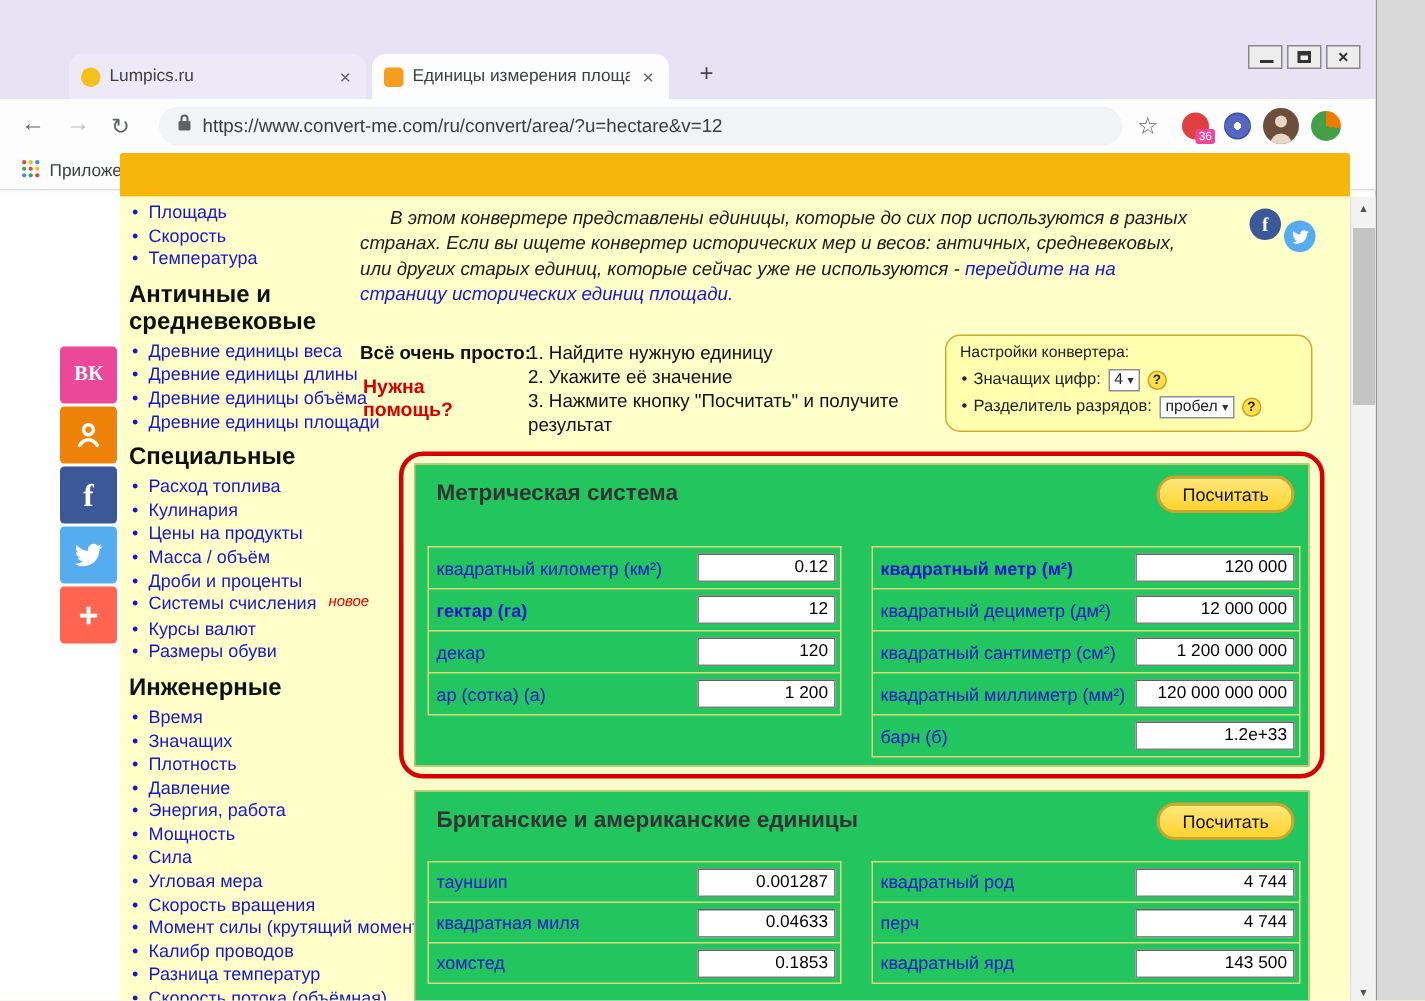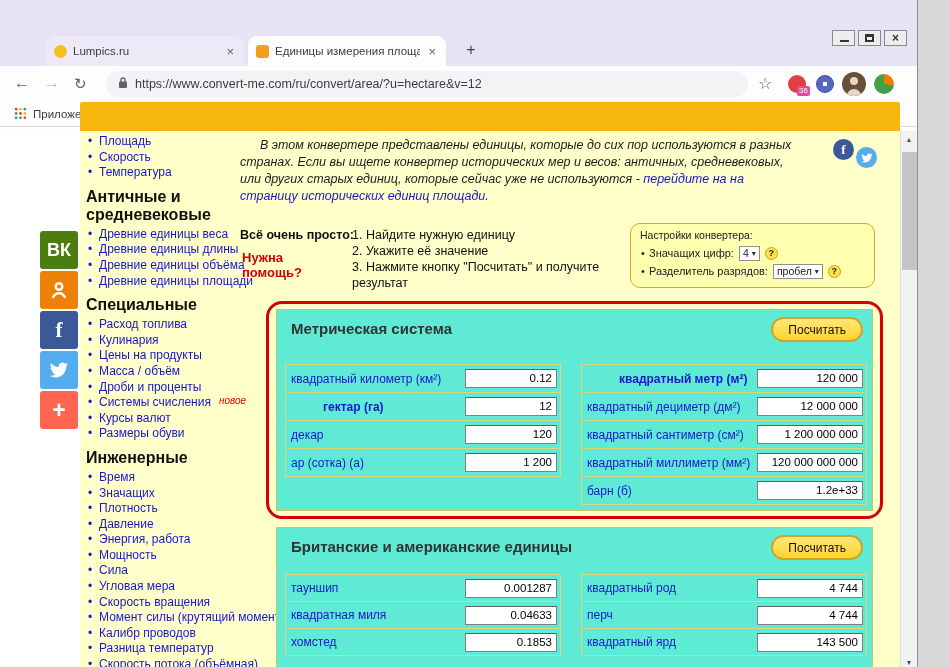--- a/index.html
+++ b/index.html
@@ -50,21 +50,21 @@
   .yellow{position:absolute;left:80px;top:0;width:820px;height:540px;background:#FFFFC9;}
 
   .sidebar{position:absolute;left:86px;top:3px;width:196px;z-index:2;}
   .sbl{position:relative;padding-left:13px;font-size:12px;line-height:15.6px;color:#1717CC;white-space:nowrap;cursor:pointer;}
   .sbl::before{content:"•";position:absolute;left:2px;color:#1717CC;}
   .sbh{font-size:16px;font-weight:bold;color:#101010;margin:7px 0 3px;}
   .newb{color:#E30000;font-size:10px;font-style:italic;margin-left:8px;position:relative;top:-2px;}
 
   .social{position:absolute;left:40px;top:100px;z-index:3;}
   .sic{width:38px;height:38px;margin-bottom:2px;border-radius:3px;display:flex;align-items:center;justify-content:center;color:#FFF;font-weight:bold;cursor:pointer;}
-  .sic.vk{background:#4d7c0f;font-size:18px;}
+  .sic.vk{background:#ec4899;font-size:14px;font-family:Liberation Serif, serif;}
   .sic.ok{background:#EE8208;}
   .sic.fb{background:#3B5998;font-size:21px;font-family:"Liberation Serif",serif;}
   .sic.tw{background:#55ACEE;}
   .sic.plus{background:#FF6550;font-size:23px;}
 
   .intro{position:absolute;left:240px;top:6px;width:552px;font-style:italic;font-size:12.5px;line-height:17px;color:#1C1C1C;text-indent:20px;z-index:2;}
   .ilink{color:#1717CC;cursor:pointer;}
   .share-fb{position:absolute;left:833px;top:8px;width:21px;height:21px;border-radius:50%;background:#3B5998;color:#fff;display:flex;align-items:center;justify-content:center;font-size:13px;font-weight:bold;z-index:2;font-family:"Liberation Serif",serif;}
   .share-tw{position:absolute;left:856px;top:16px;width:21px;height:21px;border-radius:50%;background:#55ACEE;display:flex;align-items:center;justify-content:center;z-index:2;}
 
@@ -75,33 +75,33 @@
   .settings{position:absolute;left:630px;top:92px;width:245px;border:1px solid #D2A82E;border-radius:10px;background:#FFFFB0;padding:5px 9px 7px;z-index:2;}
   .set-title{font-size:10.5px;color:#222;margin-bottom:3px;}
   .set-item{display:flex;align-items:center;gap:5px;font-size:11px;color:#222;line-height:18px;padding-left:9px;position:relative;}
   .set-item::before{content:"•";position:absolute;left:1px;}
   .set-select{display:inline-flex;align-items:center;gap:3px;background:#FFF;border:1px solid #909090;font-size:10.5px;padding:0 3px;line-height:13px;cursor:pointer;}
   .caret{font-size:8px;color:#333;}
   .qmark{width:13px;height:13px;border-radius:50%;background:#FFE04A;border:1px solid #C8A227;display:inline-flex;align-items:center;justify-content:center;font-size:9px;font-weight:bold;color:#222;cursor:pointer;}
 
   .hl{position:absolute;left:266px;top:170px;width:617px;height:218px;border:3px solid #D60000;border-radius:16px;z-index:5;pointer-events:none;}
 
-  .section{position:absolute;left:276px;width:597px;background:#5eead4;border:1px solid #C6C66A;z-index:2;}
+  .section{position:absolute;left:276px;width:597px;background:#22c55e;border:1px solid #C6C66A;z-index:2;}
   .sec-metric{top:178px;height:202px;}
   .sec-brit{top:396px;height:200px;}
   .sec-title{position:absolute;left:14px;top:10px;font-size:15px;font-weight:bold;color:#333;}
   .calc-btn{position:absolute;right:9px;top:7px;height:25px;padding:0 15px;display:flex;align-items:center;background:linear-gradient(#FFE67A,#FFD42E);border:2px solid #CDA42C;border-radius:14px;font-size:12px;color:#111;cursor:pointer;}
   .grp{position:absolute;border:1px solid #D9D977;border-bottom:none;}
   .grpL{left:8px;top:54px;width:276px;}
   .grpR{left:304px;top:54px;width:286px;}
   .sec-brit .grpL,.sec-brit .grpR{top:46px;}
   .crow{display:flex;align-items:center;height:28px;border-bottom:1px solid #D9D977;padding-left:5px;}
   .sec-brit .crow{height:27px;gap:44px;}
   .ulab{flex:1;font-size:12px;color:#1717CC;white-space:nowrap;cursor:pointer;}
-  .ulab.b{font-weight:bold;margin-left:32px;}
+  .ulab.b{font-weight:bold;}
   .uin{height:19px;background:#FFF;border:1px solid #808080;border-top-color:#606060;font-size:11.5px;line-height:17px;text-align:right;padding:0 4px;color:#000;margin-right:3px;}
   .grpL .uin{width:92px;}
   .grpR .uin{width:106px;}
 
   .vscroll{position:absolute;left:900px;top:0;width:17px;height:540px;background:#F2F2F2;border-left:1px solid #E0E0E0;z-index:6;}
   .sb-up,.sb-down{position:absolute;left:0;width:16px;height:17px;display:flex;align-items:center;justify-content:center;font-size:7px;color:#505050;background:#F2F2F2;}
   .sb-up{top:0;} .sb-down{bottom:0;}
   .sb-thumb{position:absolute;left:1px;top:21px;width:15px;height:118px;background:#C4C4C4;}
 </style>
 </head>

